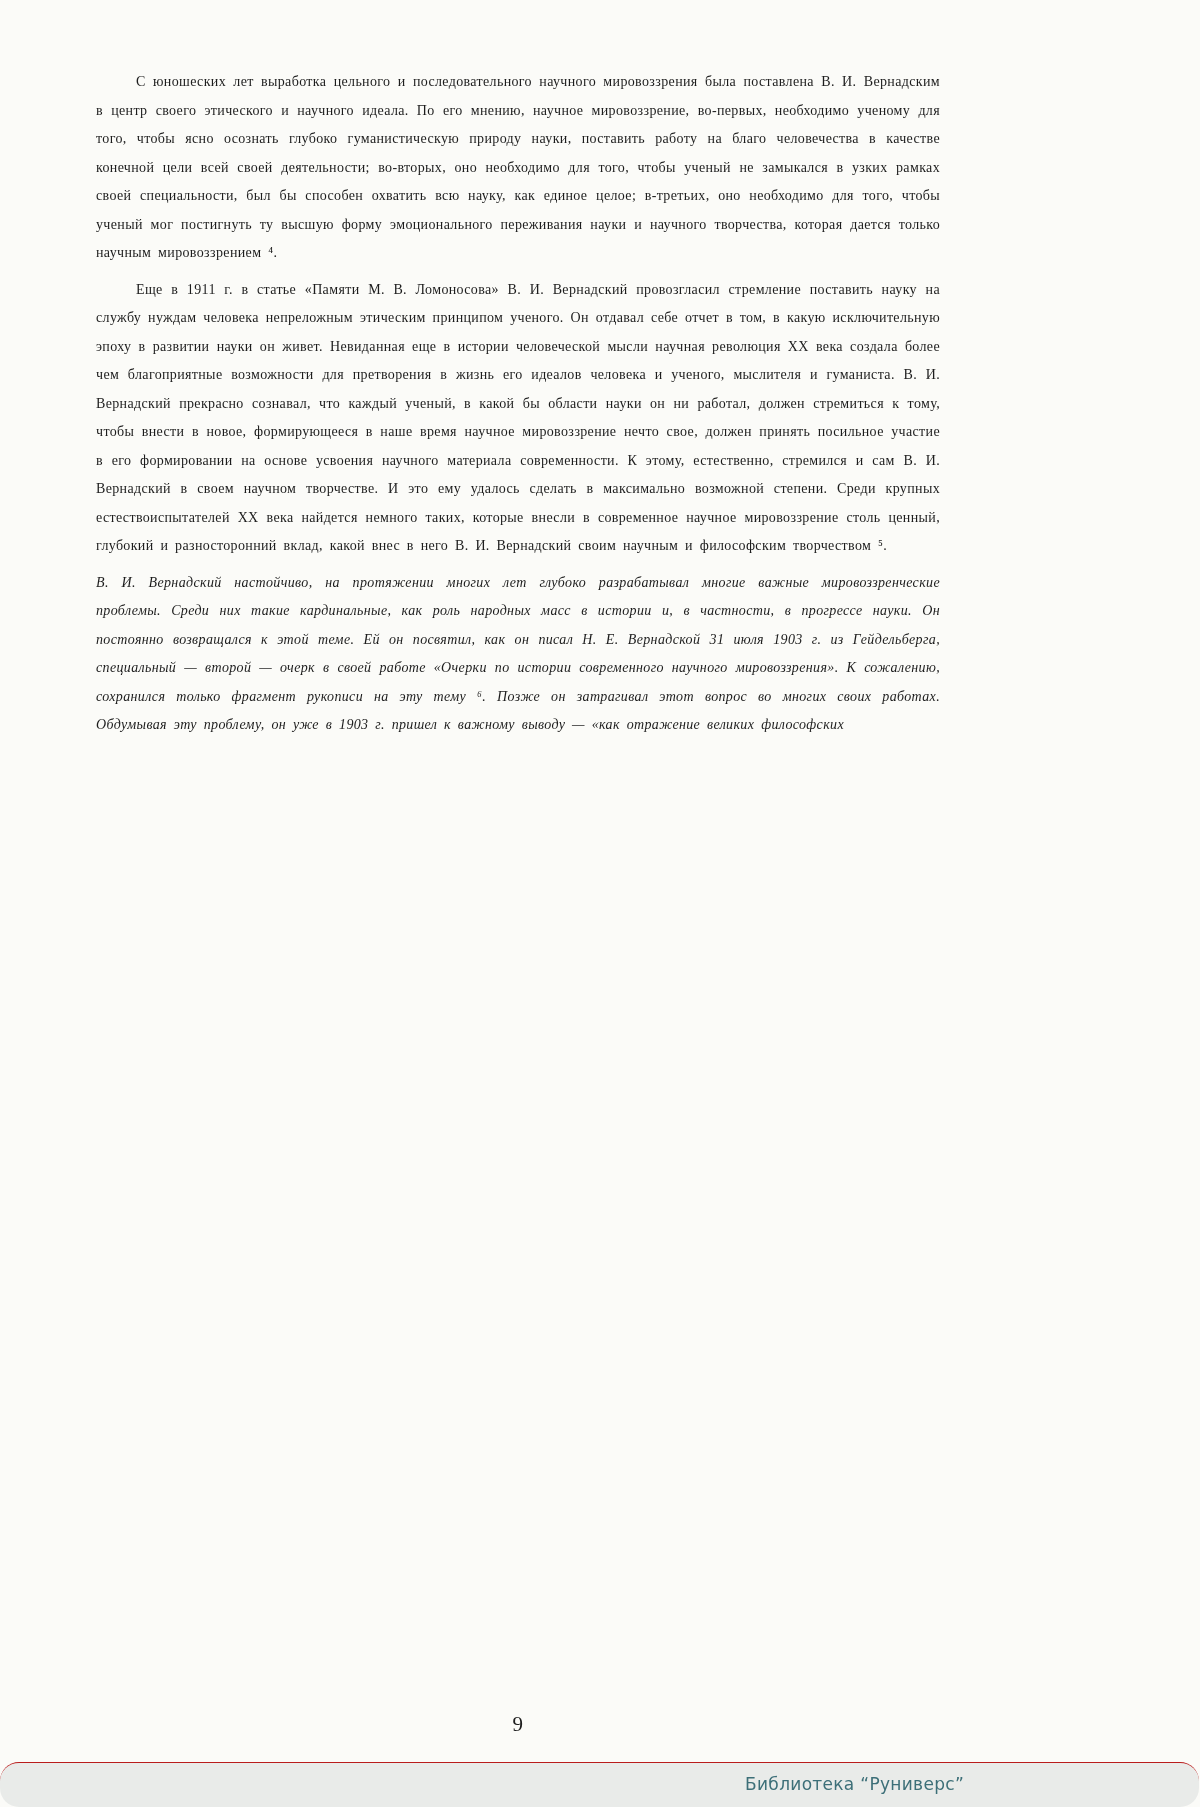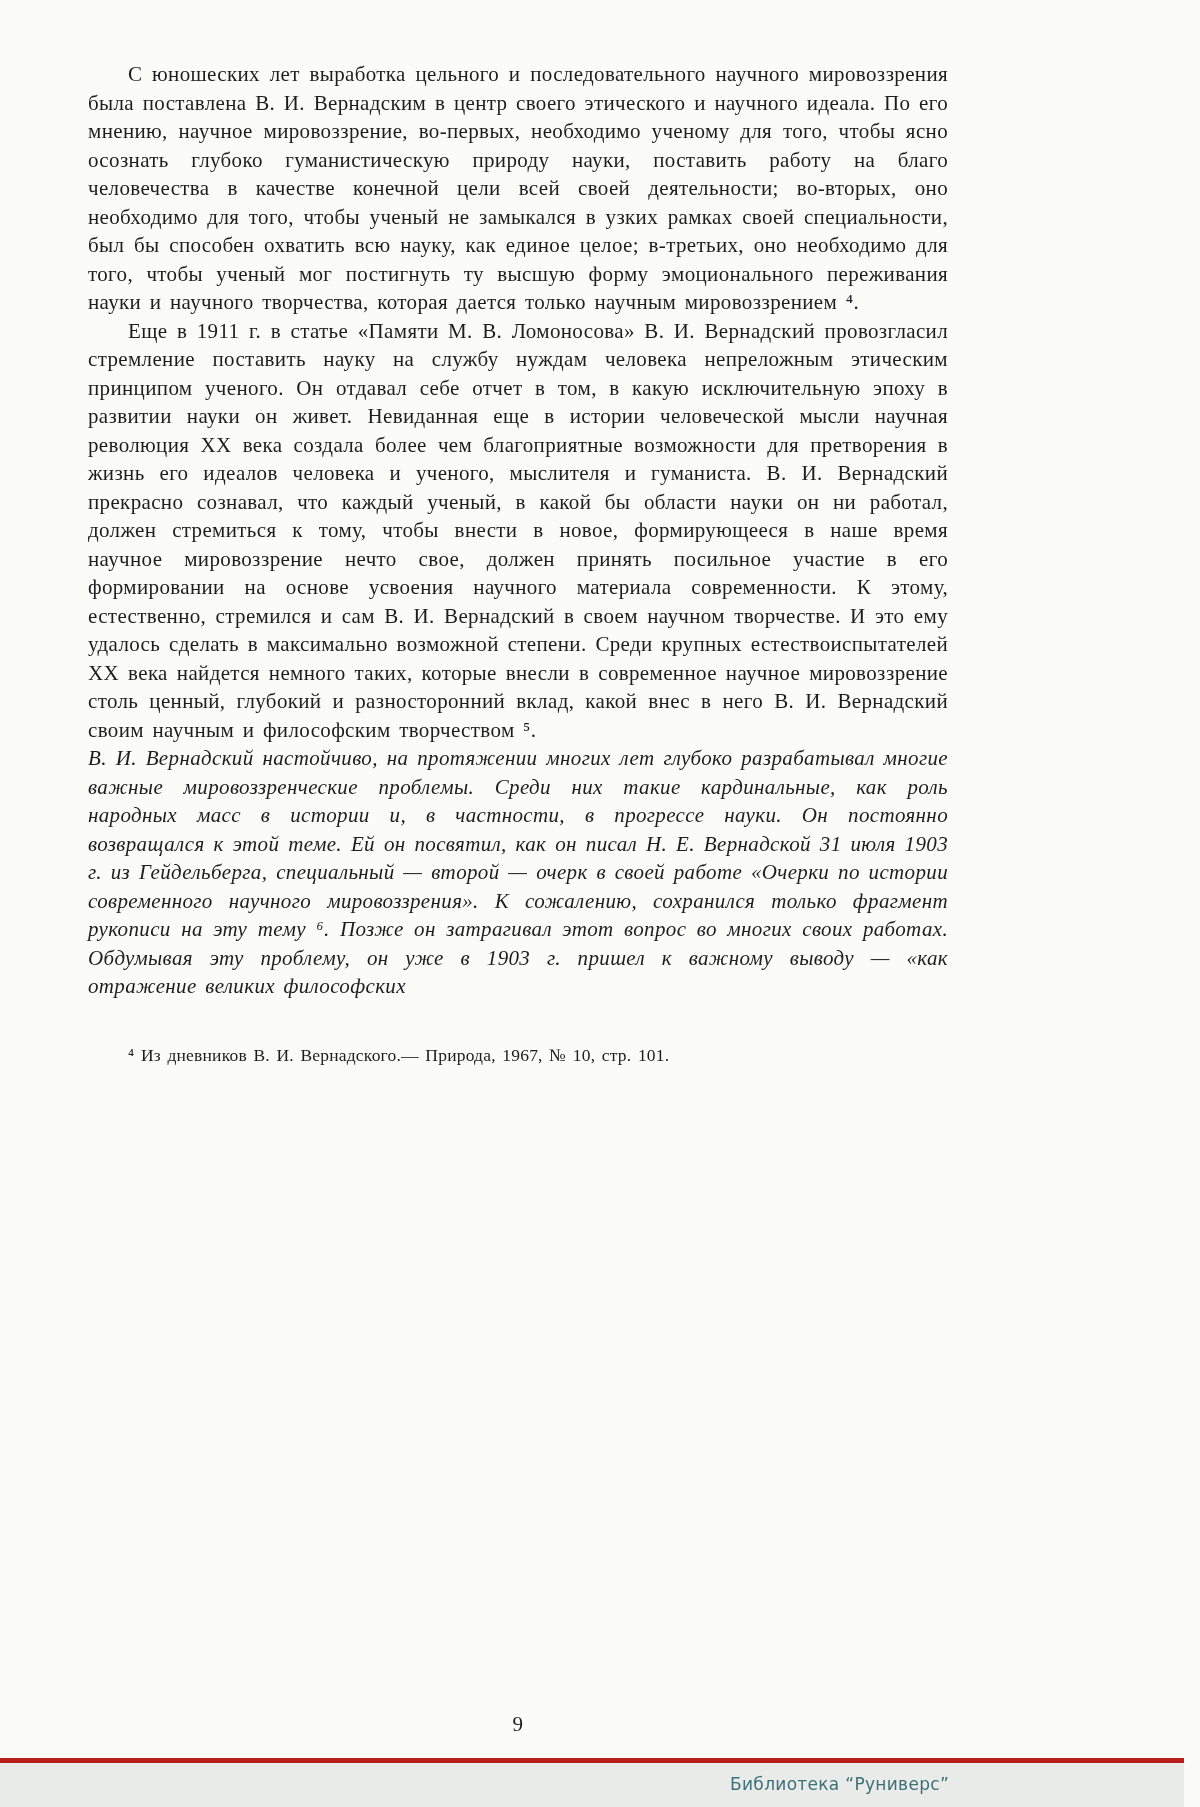--- a/index.html
+++ b/index.html
@@ -19,22 +19,22 @@
     position: absolute;
     inset: 0;
   }
   .textblock {
     position: absolute;
     left: 88px;
     top: 60px;
     width: 860px;
   }
   .para {
-    margin: 0;
-    font-size: 21px;
+    margin: 8px;
+    font-size: 14px;
     line-height: 28.5px;
     text-align: justify;
     text-indent: 40px;
     letter-spacing: 0.35px;
     word-spacing: 3px;
   }
   .para.no-indent {
     text-indent: 0;
     font-style: italic;
   }
@@ -58,25 +58,26 @@
     left: 88px;
     width: 860px;
     top: 1712px;
     text-align: center;
     font-size: 21px;
     letter-spacing: 0.5px;
   }
   .watermark-bar {
     position: absolute;
     left: 0;
-    right: 16px;
+    right: 1px;
     bottom: 0;
     height: 44px;
     background: var(--watermark-bar, #e9ebe9);
-    border-top: 5px solid #b91c1c;
+    border-top: 1px solid #b91c1c;
+    border-radius: 19px;
   }
   .watermark {
     position: absolute;
     right: 235px;
     top: 11px;
     font-size: 17px;
     color: var(--watermark-text, #3d6f78);
     font-family: "DejaVu Sans", "Liberation Sans", sans-serif;
     letter-spacing: 0.3px;
   }
@@ -89,23 +90,20 @@
   <div class="textblock">
 
     <p class="para">С юношеских лет выработка цельного и последовательного научного мировоззрения была поставлена В. И. Вернадским в центр своего этического и научного идеала. По его мнению, научное мировоззрение, во-первых, необходимо ученому для того, чтобы ясно осознать глубоко гуманистическую природу науки, поставить работу на благо человечества в качестве конечной цели всей своей деятельности; во-вторых, оно необходимо для того, чтобы ученый не замыкался в узких рамках своей специальности, был бы способен охватить всю науку, как единое целое; в-третьих, оно необходимо для того, чтобы ученый мог постигнуть ту высшую форму эмоционального переживания науки и научного творчества, которая дается только научным мировоззрением ⁴.</p>
 
     <p class="para">Еще в 1911 г. в статье «Памяти М. В. Ломоносова» В. И. Вернадский провозгласил стремление поставить науку на службу нуждам человека непреложным этическим принципом ученого. Он отдавал себе отчет в том, в какую исключительную эпоху в развитии науки он живет. Невиданная еще в истории человеческой мысли научная революция XX века создала более чем благоприятные возможности для претворения в жизнь его идеалов человека и ученого, мыслителя и гуманиста. В. И. Вернадский прекрасно сознавал, что каждый ученый, в какой бы области науки он ни работал, должен стремиться к тому, чтобы внести в новое, формирующееся в наше время научное мировоззрение нечто свое, должен принять посильное участие в его формировании на основе усвоения научного материала современности. К этому, естественно, стремился и сам В. И. Вернадский в своем научном творчестве. И это ему удалось сделать в максимально возможной степени. Среди крупных естествоиспытателей XX века найдется немного таких, которые внесли в современное научное мировоззрение столь ценный, глубокий и разносторонний вклад, какой внес в него В. И. Вернадский своим научным и философским творчеством ⁵.</p>
 
     <p class="para no-indent">В. И. Вернадский настойчиво, на протяжении многих лет глубоко разрабатывал многие важные мировоззренческие проблемы. Среди них такие кардинальные, как роль народных масс в истории и, в частности, в прогрессе науки. Он постоянно возвращался к этой теме. Ей он посвятил, как он писал Н. Е. Вернадской 31 июля 1903 г. из Гейдельберга, специальный — второй — очерк в своей работе «Очерки по истории современного научного мировоззрения». К сожалению, сохранился только фрагмент рукописи на эту тему ⁶. Позже он затрагивал этот вопрос во многих своих работах. Обдумывая эту проблему, он уже в 1903 г. пришел к важному выводу — «как отражение великих философских</p>
 
     <div class="footnotes">
 
-      <p class="footnote">
-        <span>⁴ Из дневников В. И. Вернадского.— Природа, 1967, № 10, стр. 101.</span>
-      </p>
 
 
 
     </div>
   </div>
 
   <div class="page-number">9</div>
 
   <div class="watermark-bar">
     <div class="watermark">Библиотека “Руниверс”</div>

